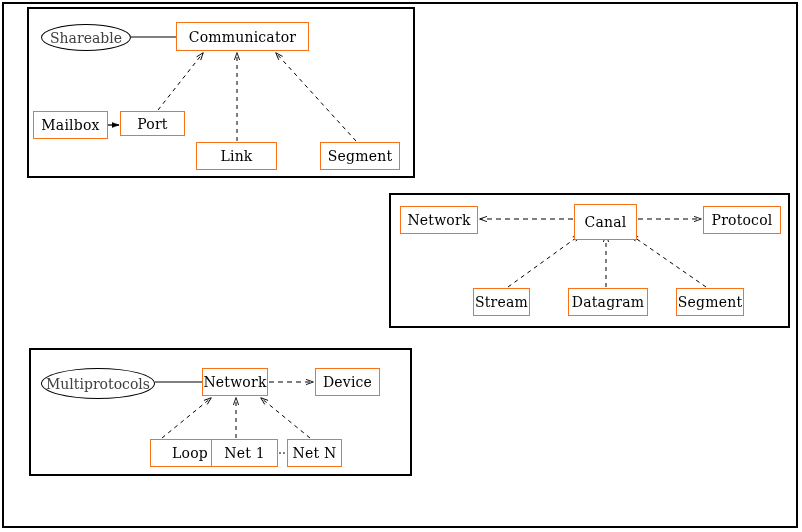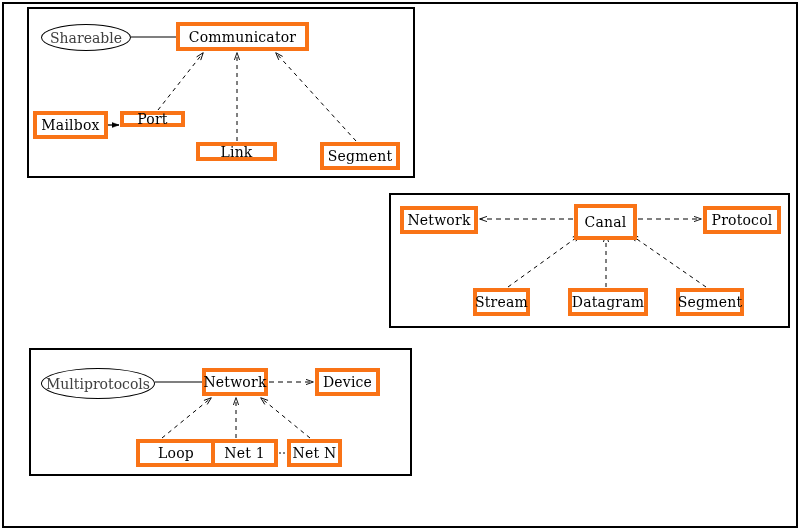--- a/index.html
+++ b/index.html
@@ -33,21 +33,21 @@
   .svg-layer {
     position: absolute;
     left: 0;
     top: 0;
     width: 802px;
     height: 532px;
     pointer-events: none;
   }
   .node-box {
     position: absolute;
-    border: 4px solid #f97316;
+    border: 1px solid #f97316;
     box-sizing: border-box;
     background: #ffffff;
     display: flex;
     align-items: center;
     justify-content: center;
     font-size: 14px;
     line-height: 1;
     color: #000000;
     white-space: nowrap;
     letter-spacing: 0.2px;
@@ -128,25 +128,25 @@
   </div>
 
   <div class="node-box" style="left:176px; top:22px; width:133px; height:29px;">
     <span>Communicator</span>
   </div>
 
   <div class="node-box" style="left:33px; top:111px; width:75px; height:28px;">
     <span>Mailbox</span>
   </div>
 
-  <div class="node-box" style="left:120px; top:111px; width:65px; height:16px;">
+  <div class="node-box" style="left:120px; top:111px; width:65px; height:25px;">
     <span>Port</span>
   </div>
 
-  <div class="node-box" style="left:196px; top:142px; width:81px; height:19px;">
+  <div class="node-box" style="left:196px; top:142px; width:81px; height:28px;">
     <span>Link</span>
   </div>
 
   <div class="node-box" style="left:320px; top:142px; width:80px; height:28px;">
     <span>Segment</span>
   </div>
 
   <div class="node-box" style="left:400px; top:206px; width:78px; height:28px;">
     <span>Network</span>
   </div>
@@ -176,21 +176,21 @@
   </div>
 
   <div class="node-box" style="left:202px; top:368px; width:66px; height:28px;">
     <span>Network</span>
   </div>
 
   <div class="node-box" style="left:315px; top:368px; width:65px; height:28px;">
     <span>Device</span>
   </div>
 
-  <div class="node-box" style="left:136px; top:439px; width:80px; height:28px;">
+  <div class="node-box" style="left:150px; top:439px; width:80px; height:28px;">
     <span>Loop</span>
   </div>
 
   <div class="node-box" style="left:211px; top:439px; width:67px; height:28px;">
     <span>Net 1</span>
   </div>
 
   <div class="node-box" style="left:287px; top:439px; width:55px; height:28px;">
     <span>Net N</span>
   </div>

